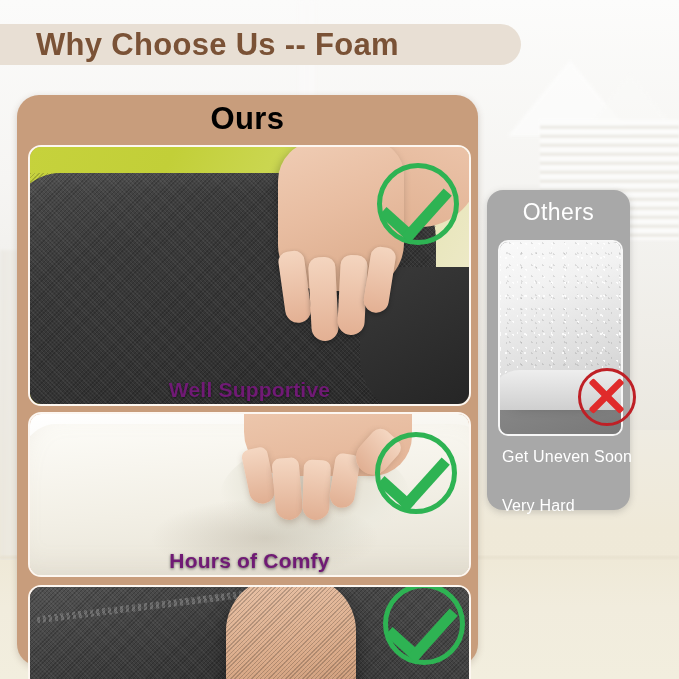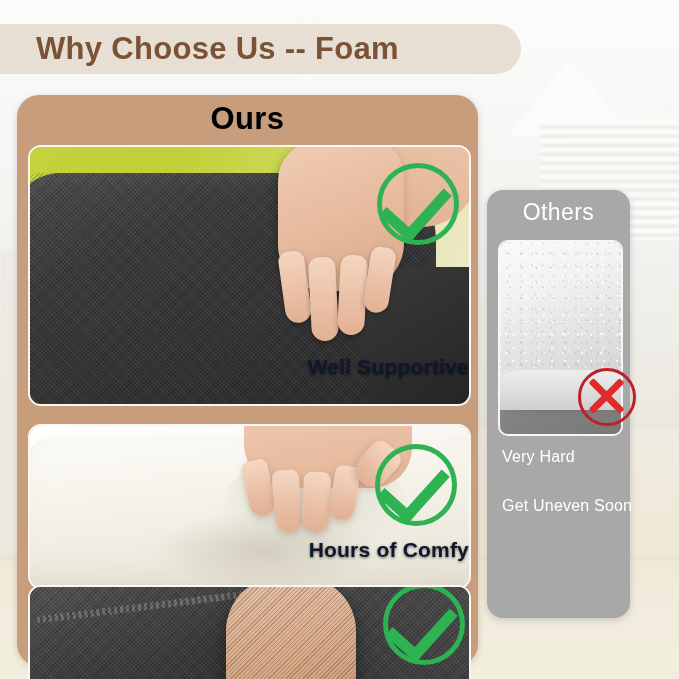--- a/index.html
+++ b/index.html
@@ -25,21 +25,21 @@
   .g2{left:576px;top:74px;border-width:0 54px 66px 54px;border-color:transparent transparent #fafaf8 transparent;}
   .bg-beam{position:absolute;left:300px;top:0;width:14px;height:120px;background:#fbfafa;opacity:.7;filter:blur(2px);}
   .bg-floor{position:absolute;left:0;top:560px;width:679px;height:119px;
       background:linear-gradient(180deg,#efe9d7 0%,#f1ecdd 40%,#f2eede 100%);}
   .bg-floorline{position:absolute;left:0;top:556px;width:679px;height:3px;background:#e6dfcd;opacity:.8;filter:blur(1px);}
   .bg-leftpost{position:absolute;left:0px;top:250px;width:26px;height:320px;
       background:linear-gradient(90deg,#e9e6df,#f2f0ea);opacity:.7;filter:blur(1.5px);}
 
   
   .title-banner{
-    position:absolute;left:0px;top:24px;width:521px;height:50px;
+    position:absolute;left:0px;top:24px;width:521px;height:41px;
     background:#e8dfd4;border-radius:0 26px 26px 0;
     display:flex;align-items:center;
   }
   .title-text{
     margin-left:36px;color:#7a5236;font-size:31px;font-weight:bold;
     letter-spacing:.3px;white-space:nowrap;
   }
 
   
   .ours-panel{
@@ -49,26 +49,26 @@
   }
   .ours-title{
     position:absolute;left:0;top:6px;width:461px;text-align:center;
     color:#000000;font-size:31px;font-weight:bold;letter-spacing:.4px;
   }
   .photo{
     position:absolute;left:11px;width:439px;border-radius:13px;overflow:hidden;
     border:2px solid #fdf7f1;
   }
   .p1{top:50px;height:257px;}
-  .p2{top:317px;height:161px;margin-top:12px;}
+  .p2{top:317px;height:161px;}
   .p3{top:490px;height:151px;}
 
   .photo-caption{
-    position:absolute;left:0;bottom:25px;width:100%;text-align:right;
-    color:#0f172a;font-size:21px;font-weight:bold;letter-spacing:.2px;
+    position:absolute;left:0;bottom:2px;width:100%;text-align:center;
+    color:#701a75;font-size:21px;font-weight:bold;letter-spacing:.2px;
     text-shadow:0 1px 3px rgba(0,0,0,.55);pointer-events:none;
   }
 
   
   .ph1-bg{position:absolute;inset:0;background:
       linear-gradient(115deg,#c6d23c 0%,#c2cf38 26%,#cbd752 46%,#e4e3b0 68%,#f1ecd2 100%);}
   .ph1-cushion{position:absolute;left:-24px;top:26px;width:430px;height:232px;
       border-radius:54px 46px 20px 20px/62px 70px 18px 18px;
       background:linear-gradient(160deg,#4d4d4d 0%,#3b3b3b 30%,#343434 60%,#2a2a2a 100%);
       box-shadow:inset 0 8px 20px rgba(255,255,255,.05);}
@@ -135,21 +135,21 @@
   .check{position:absolute;width:72px;height:72px;border-radius:50%;
       border:5px solid #2eb353;}
   .check:after{content:"";position:absolute;left:13px;top:6px;width:30px;height:52px;
       border:solid #2eb353;border-width:0 11px 11px 0;transform:rotate(42deg);}
   .c1{right:10px;top:16px;}
   .c2{right:12px;top:18px;}
   .c3{right:4px;top:-4px;}
 
   
   .others-panel{
-    position:absolute;left:487px;top:190px;width:143px;height:428px;
+    position:absolute;left:487px;top:190px;width:143px;height:320px;
     background:#a8a8a8;border-radius:16px;
     box-shadow:0 2px 7px rgba(80,80,80,.25);
   }
   .others-title{
     position:absolute;left:0;top:9px;width:143px;text-align:center;
     color:#ffffff;font-size:23px;font-weight:normal;letter-spacing:.4px;
   }
   .others-photo{
     position:absolute;left:11px;top:50px;width:121px;height:192px;
     border-radius:10px;overflow:hidden;border:2px solid #f7f7f7;
@@ -258,18 +258,18 @@
       </div>
       <div class="op-edge"></div>
     </div>
 
     <div class="xmark">
         <i></i>
         <i></i>
       </div>
 
     <div class="others-list">
+      <div class="others-item">Get Uneven Soon</div>
       <div class="others-item">Very Hard</div>
-      <div class="others-item">Get Uneven Soon</div>
     </div>
   </div>
 
 </div>
 
 </body></html>

